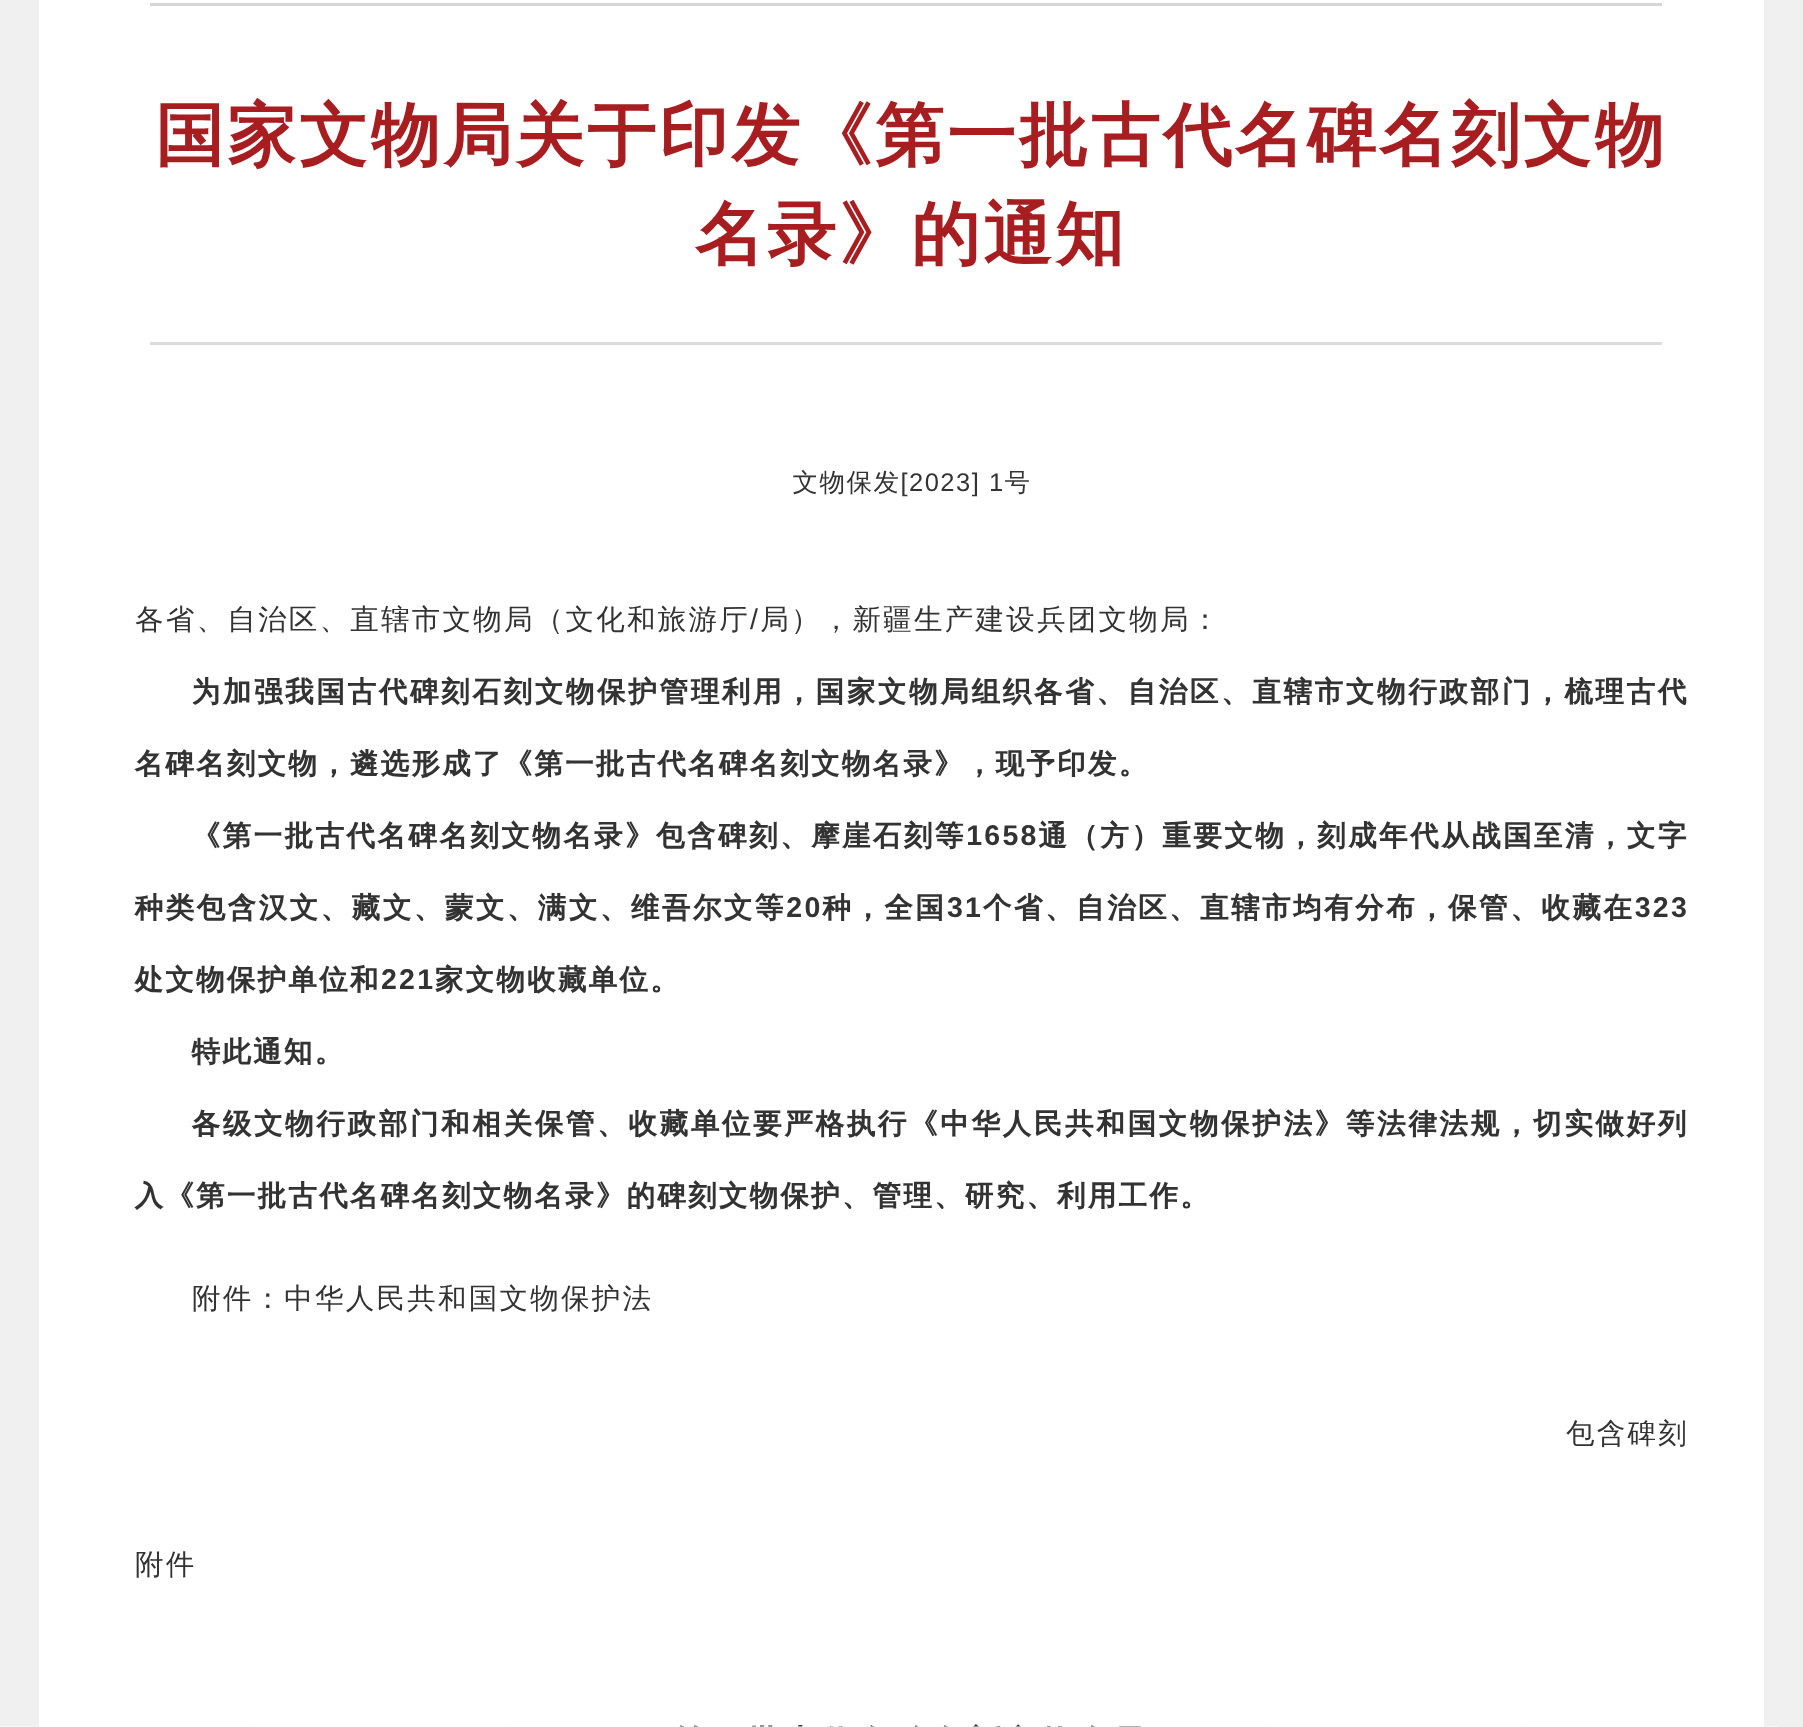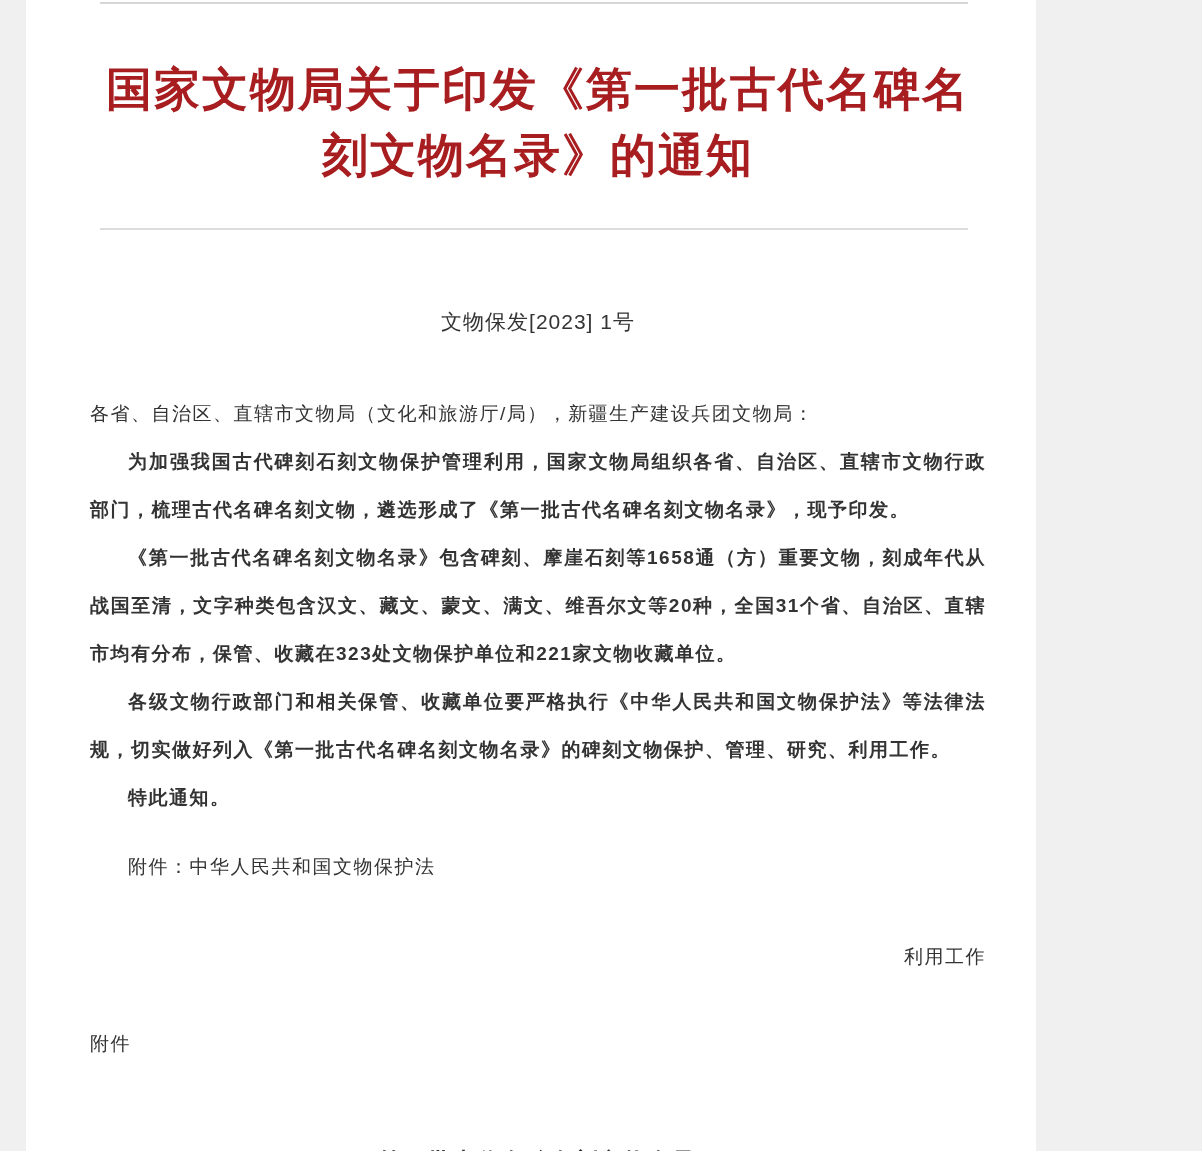--- a/index.html
+++ b/index.html
@@ -11,21 +11,21 @@
     height: 1151px;
     background: #f0f0f0;
     overflow: hidden;
     position: relative;
     font-family: "Liberation Sans", "DejaVu Sans", sans-serif;
   }
   .page {
     position: absolute;
     left: 26px;
     top: 0;
-    width: 1010px;
+    width: 1150px;
     height: 1151px;
     background: #ffffff;
     overflow: hidden;
   }
   .top-rule {
     position: absolute;
     top: 2px;
     left: 74px;
     right: 68px;
     border-top: 2px solid #d6d6d6;
@@ -44,21 +44,21 @@
     text-align: center;
     color: #a81e20;
   }
   .divider {
     margin: 40px 18px 0 10px;
     border-top: 2px solid #dcdcdc;
     height: 0;
   }
   .doc-number {
     margin: 78px 0 0 0;
-    font-size: 21px;
+    font-size: 17px;
     line-height: 28px;
     text-align: center;
     color: #333333;
     letter-spacing: 1px;
   }
   .body-text p {
     margin: 0;
     font-size: 19px;
     line-height: 48px;
     letter-spacing: 1.5px;
@@ -115,27 +115,27 @@
     <p class="doc-number">文物保发[2023] 1号</p>
 
     <div class="body-text">
 
       <p class="salutation">各省、自治区、直辖市文物局（文化和旅游厅/局），新疆生产建设兵团文物局：</p>
 
       <p class="indent">为加强我国古代碑刻石刻文物保护管理利用，国家文物局组织各省、自治区、直辖市文物行政部门，梳理古代名碑名刻文物，遴选形成了《第一批古代名碑名刻文物名录》，现予印发。</p>
 
       <p class="indent">《第一批古代名碑名刻文物名录》包含碑刻、摩崖石刻等1658通（方）重要文物，刻成年代从战国至清，文字种类包含汉文、藏文、蒙文、满文、维吾尔文等20种，全国31个省、自治区、直辖市均有分布，保管、收藏在323处文物保护单位和221家文物收藏单位。</p>
 
+      <p class="indent">特此通知。</p>
+
       <p class="indent">各级文物行政部门和相关保管、收藏单位要严格执行《中华人民共和国文物保护法》等法律法规，切实做好列入《第一批古代名碑名刻文物名录》的碑刻文物保护、管理、研究、利用工作。</p>
-
-      <p class="indent">特此通知。</p>
 
       <p class="attachment-line">附件：中华人民共和国文物保护法</p>
 
-      <p class="sig-org">利用工作</p>
+      <p class="sig-org">包含碑刻</p>
 
 
       <p class="appendix-label">附件</p>
 
     </div>
   </div>
 
   <div class="clipped-caption">第一批古代名碑名刻文物名录</div>
 
 </div>

